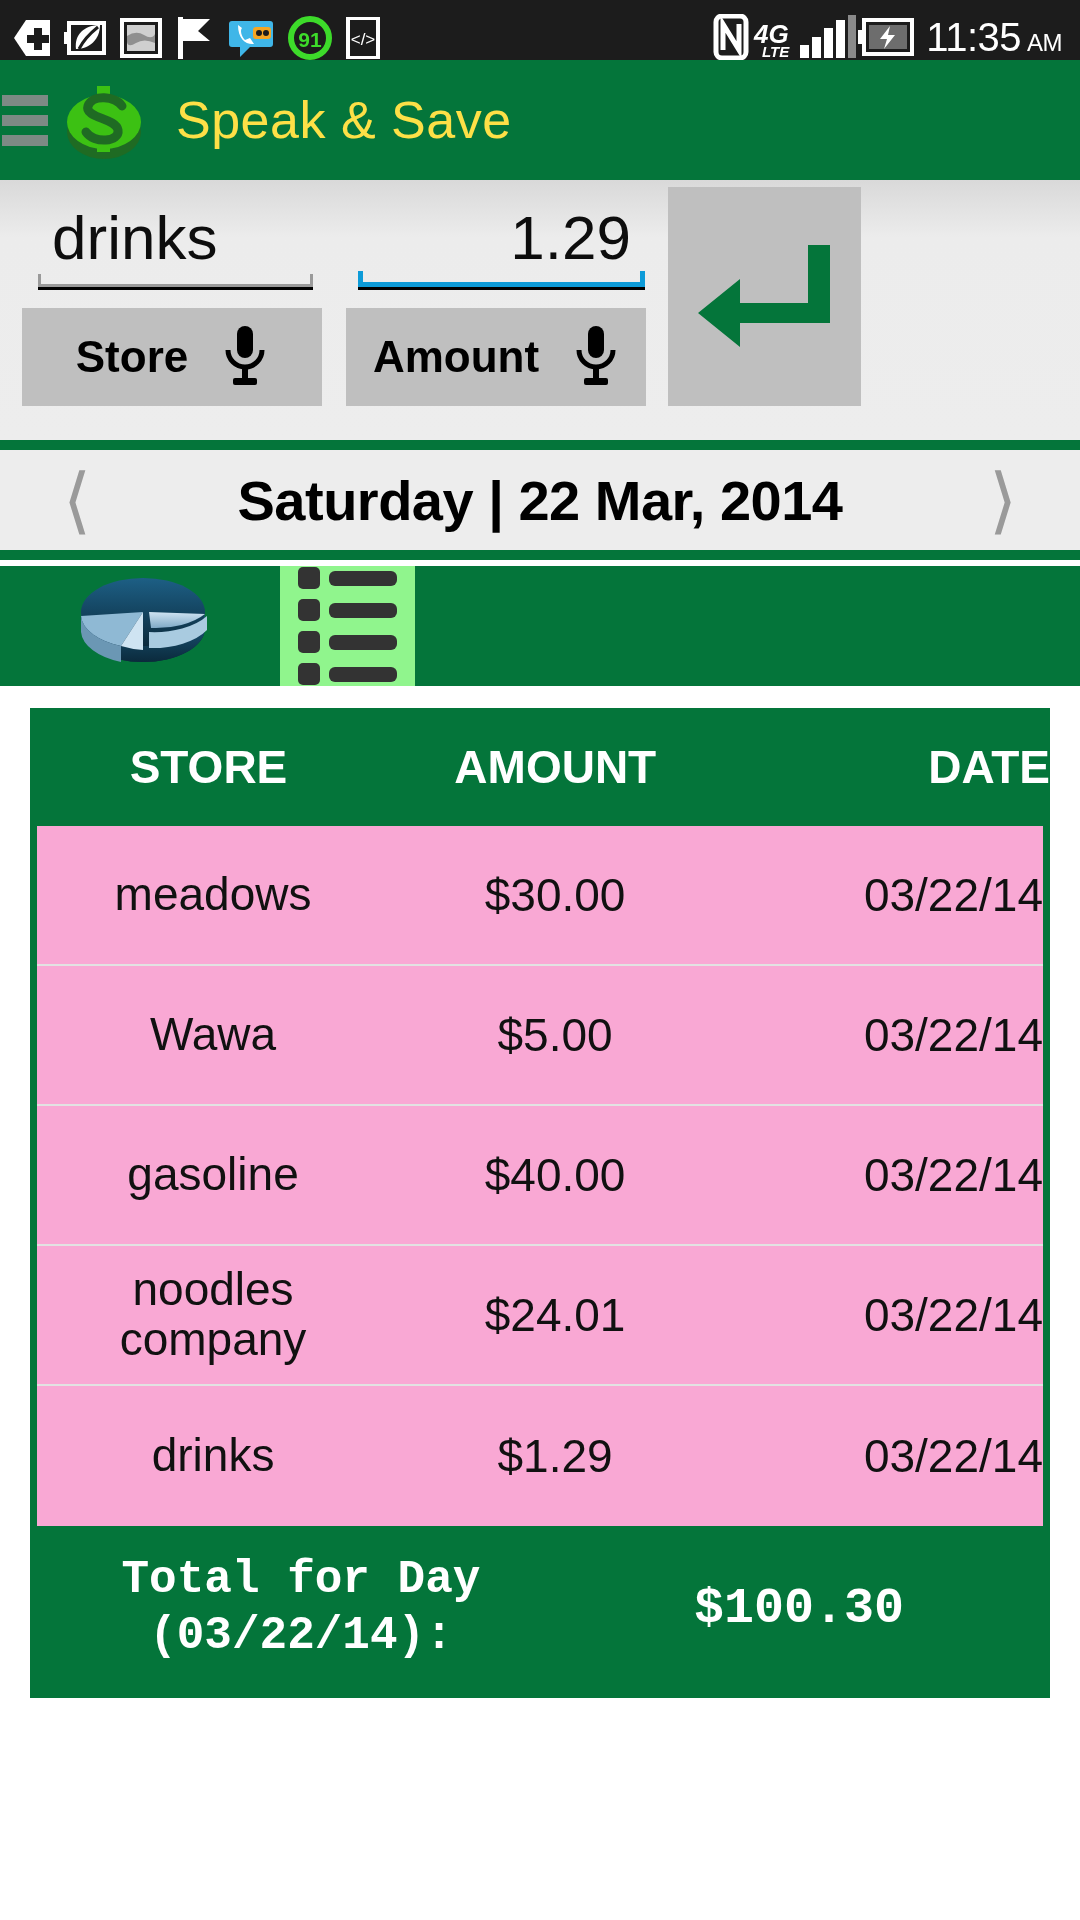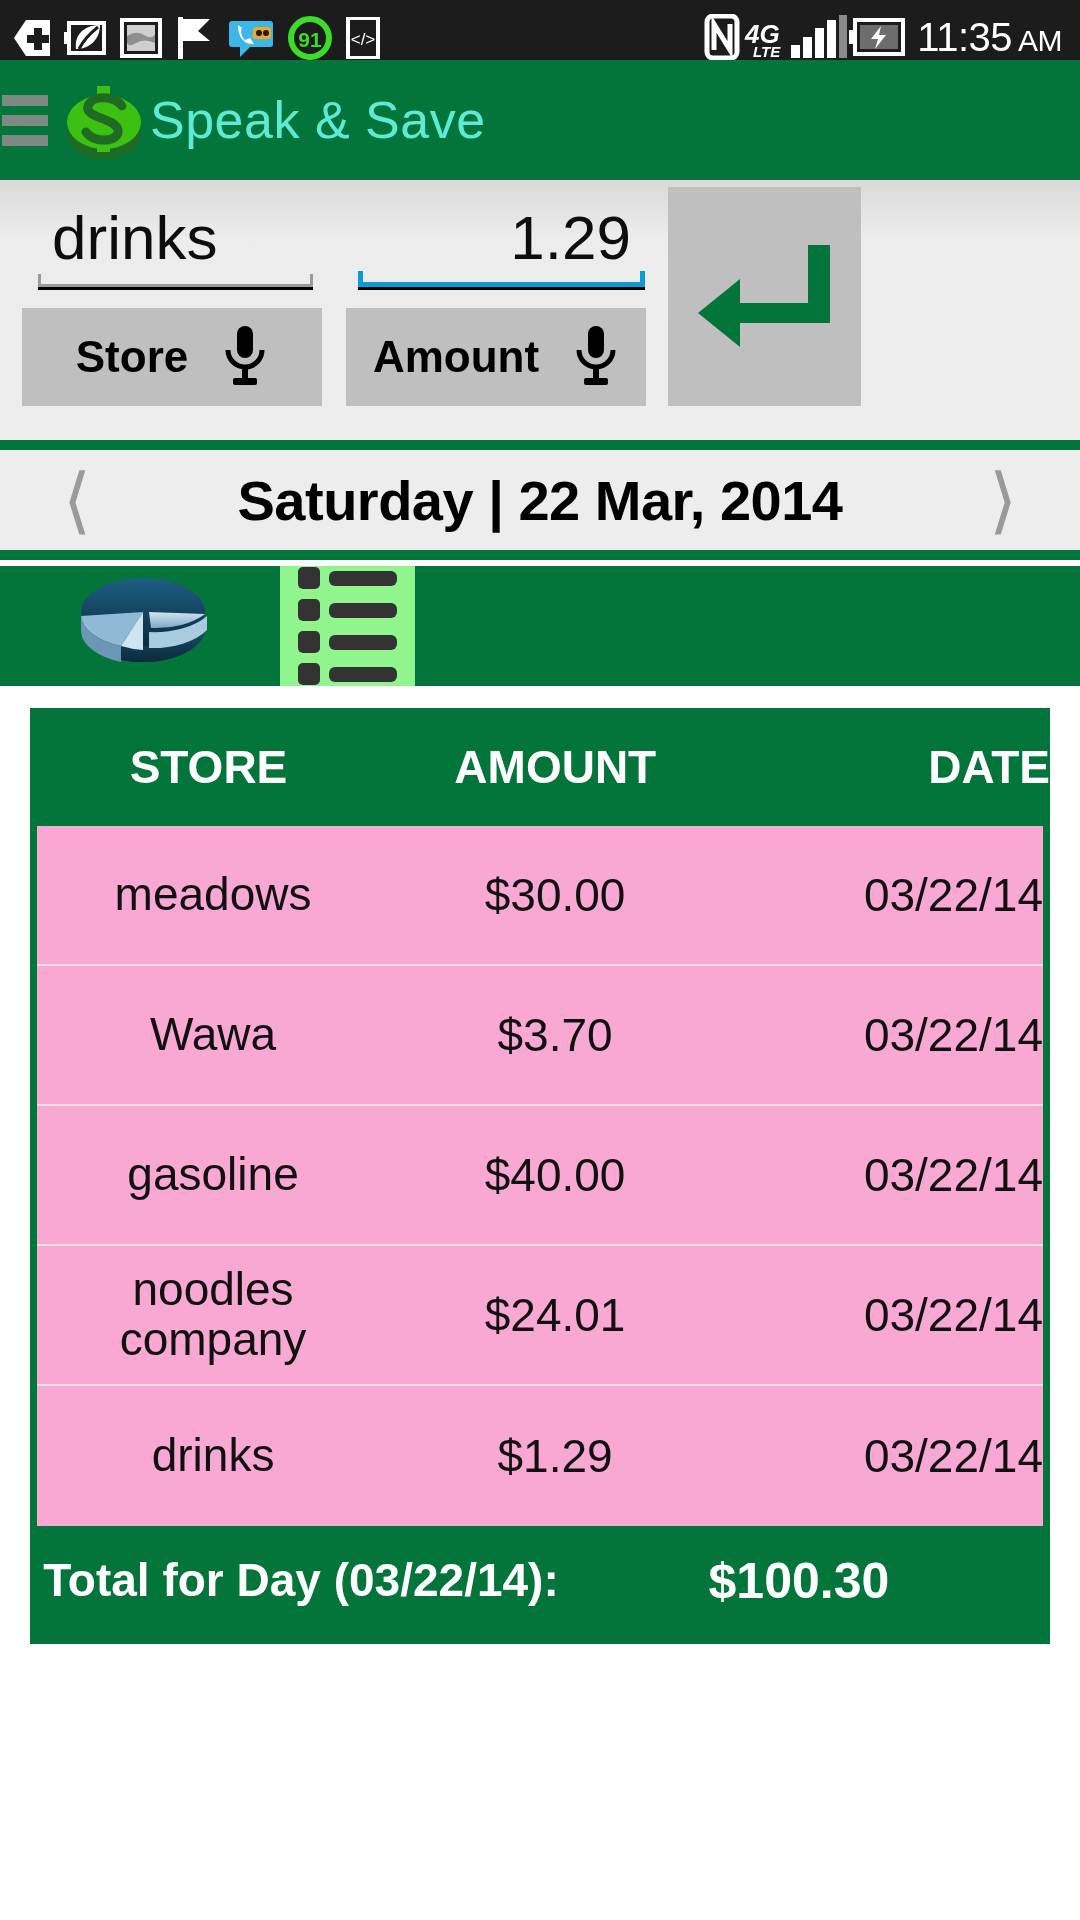--- a/index.html
+++ b/index.html
@@ -19,37 +19,37 @@
     padding: 0 18px 0 14px;
     color: #ffffff;
   }
   .status-left { display: flex; align-items: center; gap: 14px; flex: 1; }
   .status-right { display: flex; align-items: center; gap: 2px; }
   .sicon { display: inline-flex; align-items: center; justify-content: center; }
   .clock {
     font-size: 40px; font-weight: 400; letter-spacing: -0.5px;
     color: #ffffff; margin-left: 10px;
   }
-  .clock .ampm { font-size: 30px; margin-left: 6px; }
+  .clock .ampm { font-size: 24px; margin-left: 6px; }
 
   
   .app-bar {
     width: 1080px; height: 120px;
     background: #04753a;
     display: flex; align-items: center;
     padding-left: 0;
   }
   .hamburger {
     width: 52px; margin-left: 0; margin-right: 6px;
     display: flex; flex-direction: column; gap: 9px; padding-left: 2px;
   }
   .hamburger span { display:block; width: 46px; height: 11px; background: #7d8a84; }
   .logo-wrap { width: 92px; height: 92px; position: relative; flex: 0 0 auto; }
   .app-title {
-    font-size: 52px; color: #5eead4; 
+    font-size: 52px; color: #fde047; margin-left: 26px;
     font-weight: 400; letter-spacing: 0.5px;
   }
 
   
   .input-panel {
     width: 1080px; height: 260px;
     background: linear-gradient(180deg,#d9d9d9 0%, #ececec 22%, #ededed 100%);
     position: relative;
   }
   .field {
@@ -137,22 +137,23 @@
   .col-amount { width: 33%; text-align: center; }
   .col-date   { width: 32%; text-align: right; }
   .tbody { background: #f9a8d4; margin: 0 7px; }
   .trow {
     min-height: 140px; display: flex; align-items: center;
     border-bottom: 2px solid #e2e2e2; font-size: 46px; color: #111;
   }
   .trow:last-child { border-bottom: none; }
   .trow .col-store { line-height: 1.08; }
   .tfoot {
-    display: flex; color: #fff;
+    display: flex; align-items: center; color: #fff;
     padding: 26px 12px 34px;
+    font-family: Liberation Mono, monospace;
   }
   .tfoot .tf-label {
     width: 52%; text-align: center; font-size: 46px; font-weight: bold; line-height: 1.22;
   }
   .tfoot .tf-val {
     width: 48%; text-align: center; font-size: 50px; font-weight: bold;
   }
 </style>
 </head>
 <body>
@@ -394,21 +395,21 @@
   </div>
 
   <div class="tbody">
     <div class="trow">
       <div class="col-store">meadows</div>
       <div class="col-amount">$30.00</div>
       <div class="col-date">03/22/14</div>
     </div>
     <div class="trow">
       <div class="col-store">Wawa</div>
-      <div class="col-amount">$3.70</div>
+      <div class="col-amount">$5.00</div>
       <div class="col-date">03/22/14</div>
     </div>
     <div class="trow">
       <div class="col-store">gasoline</div>
       <div class="col-amount">$40.00</div>
       <div class="col-date">03/22/14</div>
     </div>
     <div class="trow">
       <div class="col-store">noodles company</div>
       <div class="col-amount">$24.01</div>

